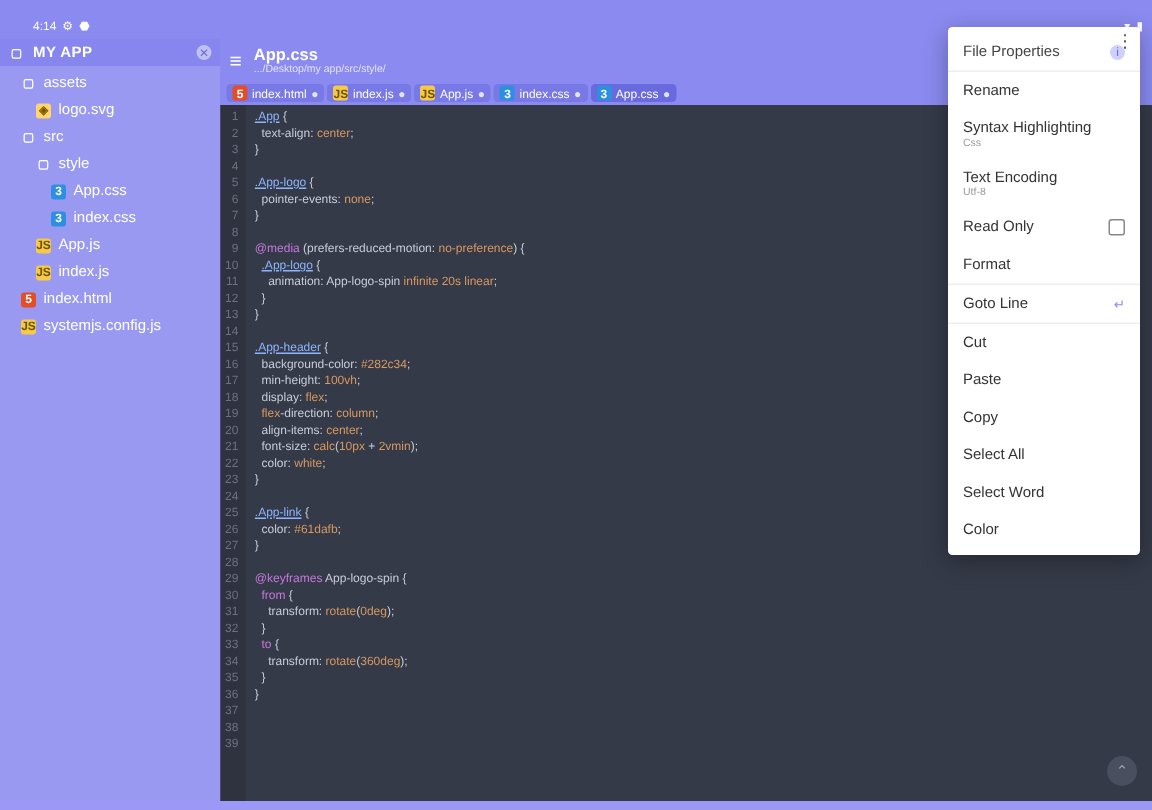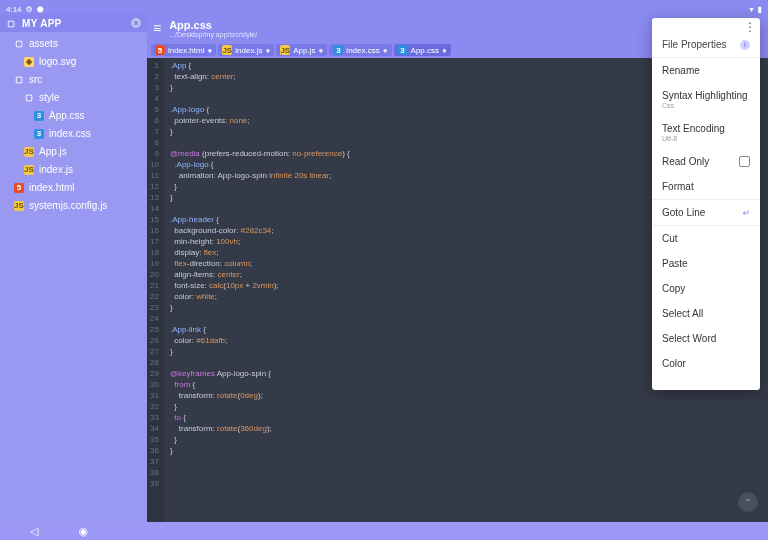--- a/index.html
+++ b/index.html
@@ -1,17 +1,17 @@
 <!DOCTYPE html>
 <html><head>
 <meta charset="utf-8">
 <style>
   * { margin:0; padding:0; box-sizing:border-box; font-family:Arial,Helvetica,sans-serif; }
   html,body { width:768px; height:540px; overflow:hidden; background:#8a8af0; }
-  .status-bar { height:14px; background:#8a8af0; display:flex; align-items:flex-end; justify-content:space-between; padding:0 6px; color:#fff; font-size:8px; }
+  .status-bar { height:14px; background:#8a8af0; display:flex; align-items:flex-start; justify-content:space-between; padding:13px 6px; color:#fff; font-size:8px;margin-left:16px; }
   .status-right { display:flex; gap:4px; }
   .app { display:flex; height:508px; }
   .sidebar { width:147px; background:#9999f2; color:#fff; font-size:10px; display:flex; flex-direction:column; }
   .proj-head { display:flex; align-items:center; gap:6px; padding:4px 6px; background:#8686ee; height:18px; }
   .proj-head .title { font-weight:bold; font-size:10px; letter-spacing:0.3px; }
   .proj-head .close { margin-left:auto; width:10px; height:10px; border-radius:50%; background:#c0c0f0; display:flex; align-items:center; justify-content:center; color:#6a6ae0; font-size:8px; }
   .tree { padding:3px 0; }
   .tree-item { display:flex; align-items:center; gap:5px; padding:2px 6px; line-height:14px; }
   .indent1 { padding-left:14px; }
   .indent2 { padding-left:24px; }
@@ -31,26 +31,26 @@
   .tabs { display:flex; align-items:center; background:#8a8af0; padding:1px 4px; height:16px; gap:2px; }
   .tab { display:flex; align-items:center; gap:3px; background:#7878e6; border-radius:3px; padding:1px 4px; font-size:8px; color:#fff; }
   .tab.active { background:#6a6adf; }
   .tab .x { font-size:8px; opacity:0.8; }
   .code-wrap { flex:1; background:#353a48; display:flex; font-family:Consolas,monospace; font-size:8px; line-height:11px; color:#c7ccd8; position:relative; }
   .gutter { background:#2f3340; color:#6a7180; text-align:right; padding:2px 5px 2px 3px; user-select:none; }
   .gutter div { height:11px; }
   .code { padding:2px 6px; }
   .code div { height:11px; white-space:pre; }
   .kw { color:#c678dd; }
-  .sel { color:#8db5ff; }
+  .sel { color:#8db5ff;text-decoration:underline; }
   .val { color:#d8985f; }
   .num { color:#d8985f; }
   .fab { position:absolute; right:10px; bottom:10px; width:20px; height:20px; border-radius:50%; background:#4a4f60; color:#9aa0b0; display:flex; align-items:center; justify-content:center; font-size:10px; }
   .navbar { height:18px; background:#9b99f5; display:flex; align-items:center; gap:40px; padding-left:30px; color:#fff; font-size:11px; }
-  .menu { position:absolute; top:18px; right:8px; width:108px; background:#fff; border-radius:3px; box-shadow:0 4px 16px rgba(0,0,0,0.3); font-size:10px; color:#333; padding:14px 0; z-index:10; }
+  .menu { position:absolute; top:18px; right:8px; width:128px; background:#fff; border-radius:3px; box-shadow:0 4px 16px rgba(0,0,0,0.3); font-size:10px; color:#333; padding:4px 0; z-index:10; }
   .menu-dots { position:absolute; top:20px; right:12px; color:#555; font-size:12px; z-index:11; }
   .mi { padding:7px 10px; display:flex; align-items:center; justify-content:space-between; }
   .mi .sub { display:block; font-size:7px; color:#999; margin-top:1px; }
   .mi.head { color:#444; }
   .mi.head .info { width:10px; height:10px; border-radius:50%; background:#d0d0ff; color:#6a6ae0; font-size:8px; display:flex; align-items:center; justify-content:center; }
   .divider { height:1px; background:#eee; margin:0; }
   .checkbox { width:11px; height:11px; border:1.5px solid #888; border-radius:2px; }
   .enter { color:#8a8af0; font-size:9px; }
 </style>
 </head>

